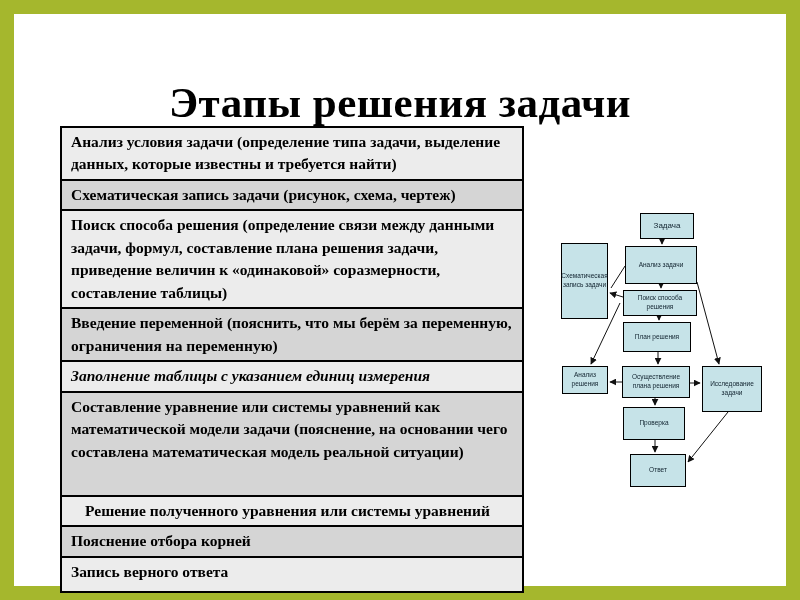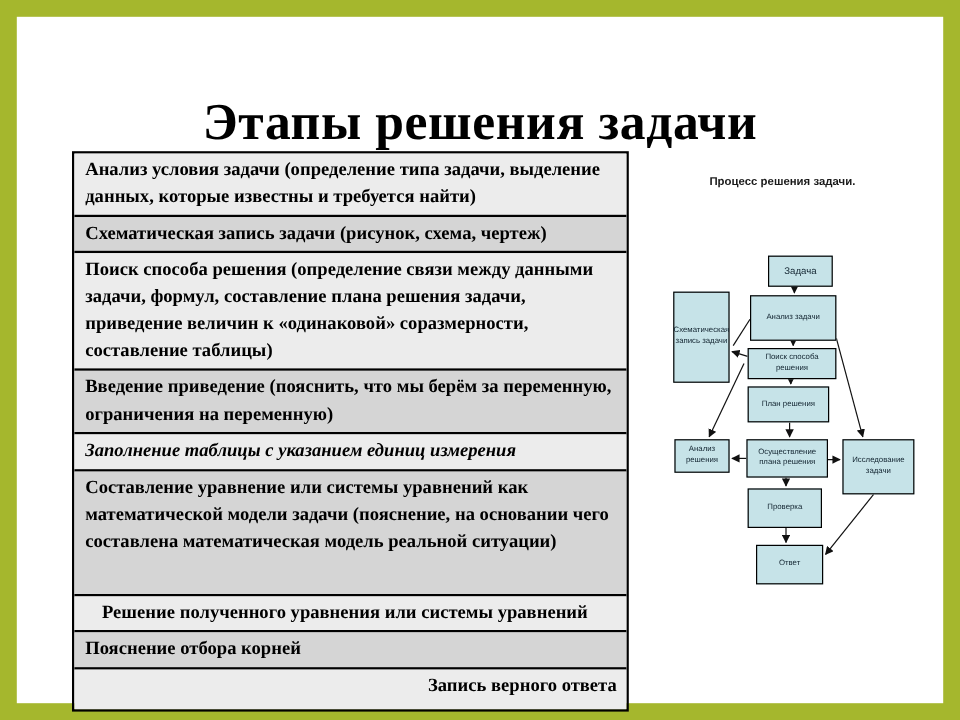--- a/index.html
+++ b/index.html
@@ -61,29 +61,28 @@
 <body>
 
 <div class="slide">
 
   <div class="page-title">Этапы решения задачи</div>
 
   <div class="steps-table">
       <div class="row light" style="min-height: 50px;">Анализ условия задачи (определение типа задачи, выделение данных, которые известны и требуется найти)</div>
       <div class="row dark" style="min-height: 30px;">Схематическая запись задачи (рисунок, схема, чертеж)</div>
       <div class="row light" style="min-height: 95px;">Поиск способа решения (определение связи между данными задачи, формул, составление плана решения задачи, приведение величин к «одинаковой» соразмерности, составление таблицы)</div>
-      <div class="row dark" style="min-height: 45px;">Введение приведение (пояснить, что мы берём за переменную, ограничения на переменную)</div>
+      <div class="row dark" style="min-height: 45px;">Введение переменной (пояснить, что мы берём за переменную, ограничения на переменную)</div>
       <div class="row light" style="min-height: 30px; font-style: italic;">Заполнение таблицы с указанием единиц измерения</div>
       <div class="row dark" style="min-height: 104px;">Составление уравнение или системы уравнений как математической модели задачи (пояснение, на основании чего составлена математическая модель реальной ситуации)</div>
       <div class="row light" style="min-height: 30px; padding-left: 23px;">Решение полученного уравнения или системы уравнений</div>
       <div class="row dark" style="min-height: 30px;">Пояснение отбора корней</div>
-      <div class="row light" style="min-height: 33px; text-align: right;">Запись верного ответа</div>
+      <div class="row light" style="min-height: 33px;">Запись верного ответа</div>
     </div>
 
-  <div class="diagram-title">Процесс решения задачи.</div>
 
   <svg class="edges-svg" viewBox="0 0 772 572" xmlns="http://www.w3.org/2000/svg">
     <defs>
       <marker id="arr" viewBox="0 0 10 10" refX="9" refY="5" markerWidth="7" markerHeight="7" orient="auto-start-reverse">
         <path d="M0,0 L10,5 L0,10 z" fill="#111"></path>
       </marker>
     </defs>
     <g id="edge-group">
         <line x1="648" y1="225" x2="648" y2="230" marker-end="url(#arr)"></line>
         <line x1="611" y1="252" x2="597" y2="274"></line>

